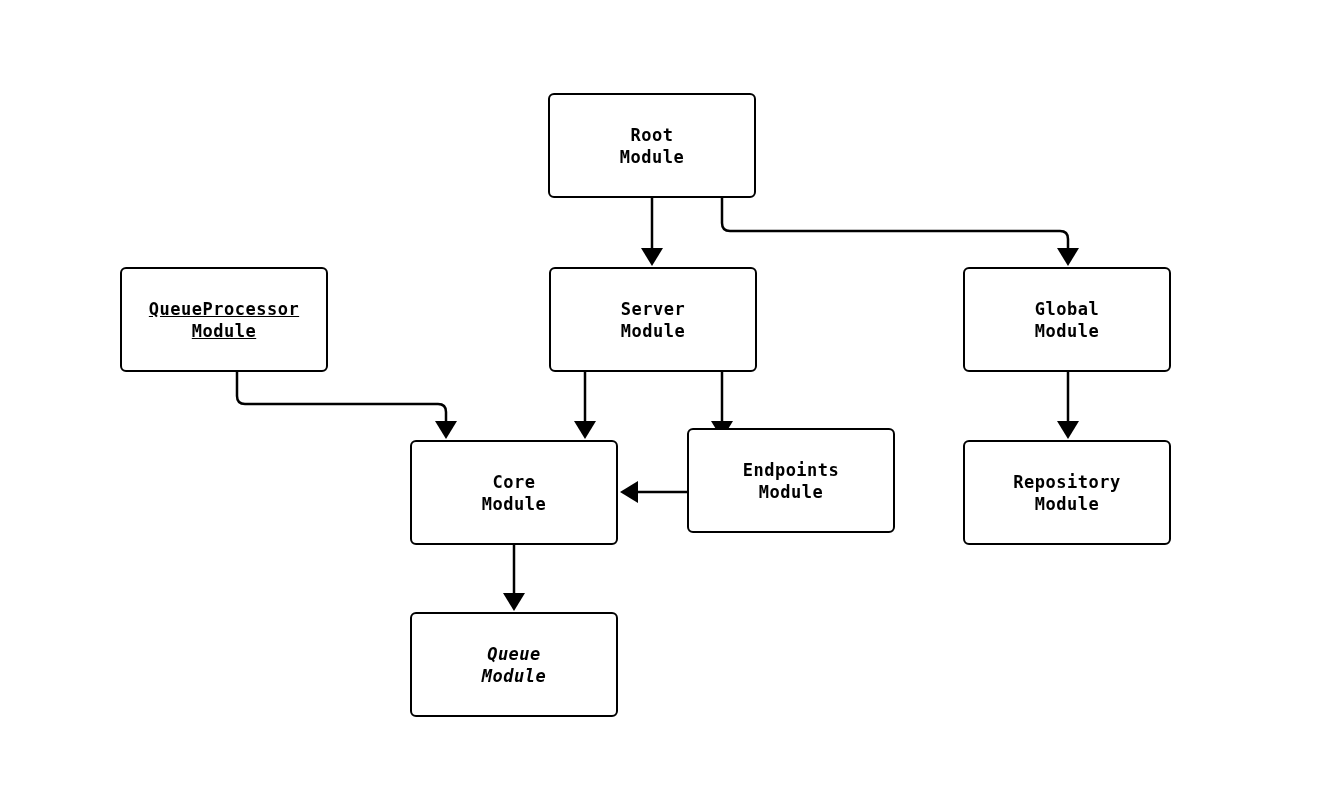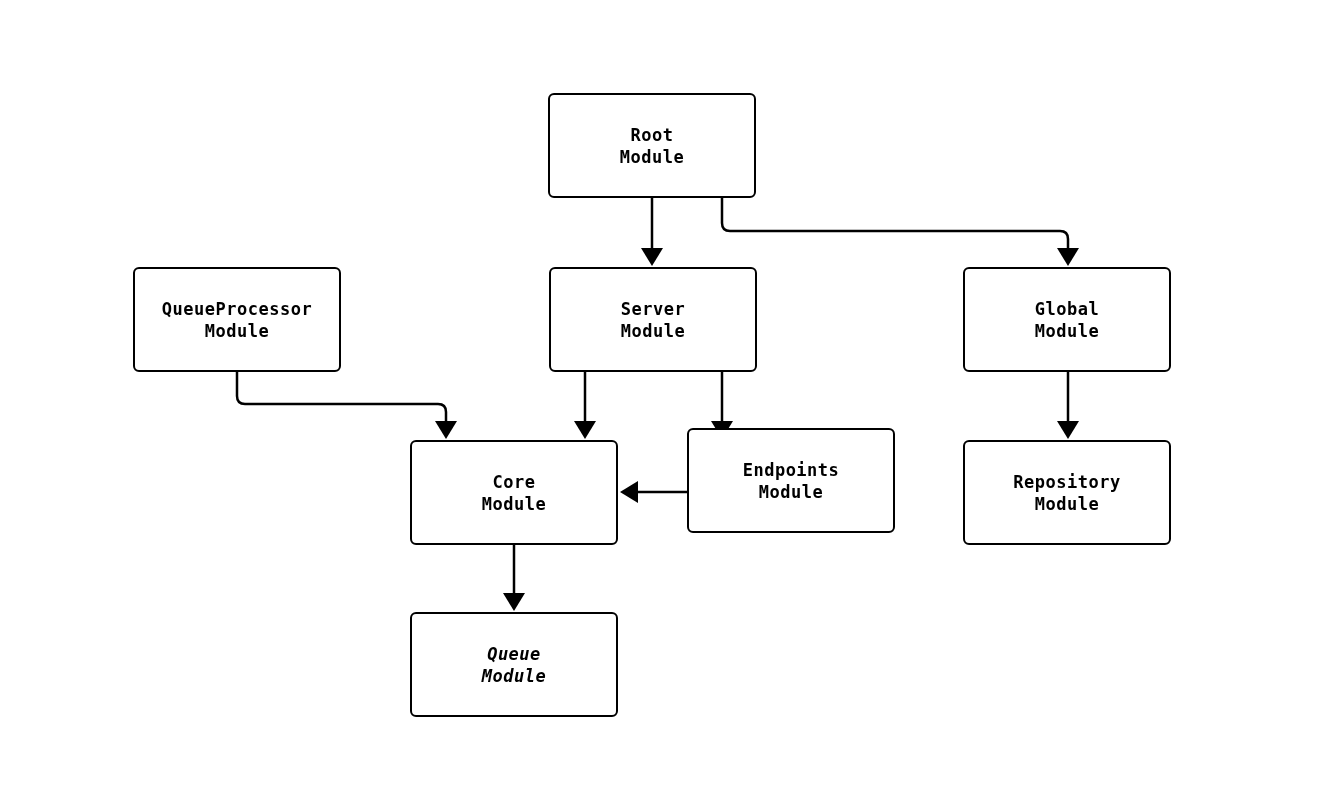--- a/index.html
+++ b/index.html
@@ -44,21 +44,21 @@
     justify-content: center;
     text-align: center;
     white-space: pre-line;
     font-weight: 700;
     font-size: 17px;
     line-height: 22px;
     color: #000000;
     letter-spacing: 0.5px;
   }
   #n-root          { left: 548px; top: 93px;  }
-  #n-queueprocessor{ left: 133px; top: 267px; }
+  #n-queueprocessor{ left: 120px; top: 267px; text-decoration: underline; }
   #n-server        { left: 549px; top: 267px; }
   #n-global        { left: 963px; top: 267px; }
   #n-core          { left: 410px; top: 440px; }
   #n-endpoints     { left: 687px; top: 428px; }
   #n-repository    { left: 963px; top: 440px; }
   #n-queue         { left: 410px; top: 612px; font-style: italic; }
 </style>
 </head>
 <body>
 

